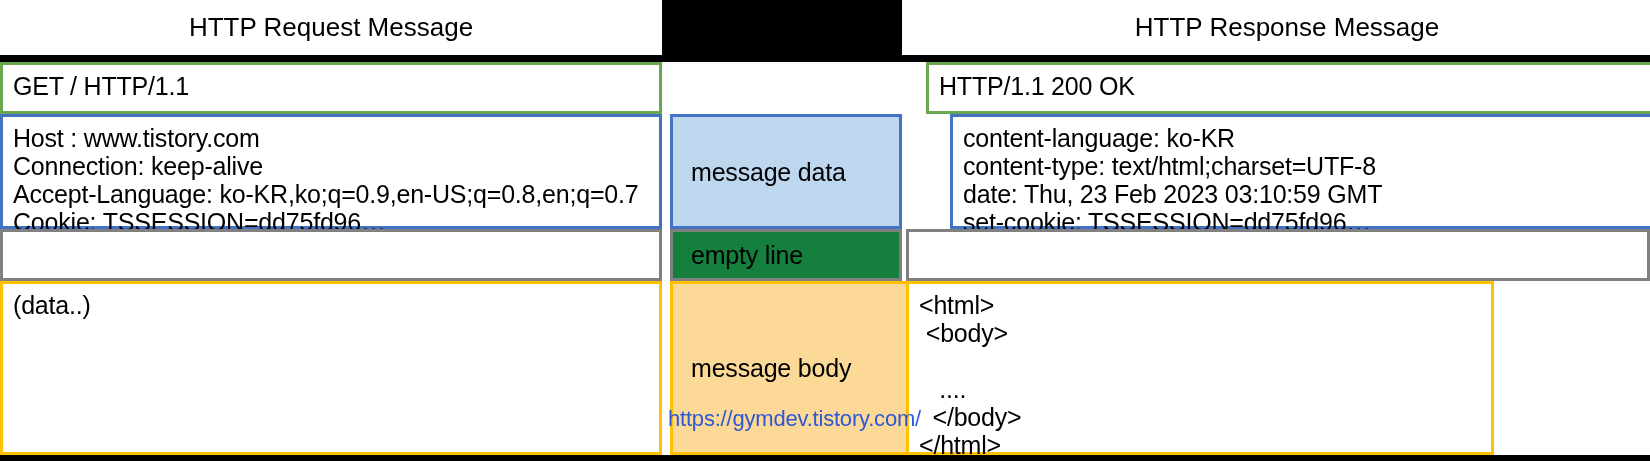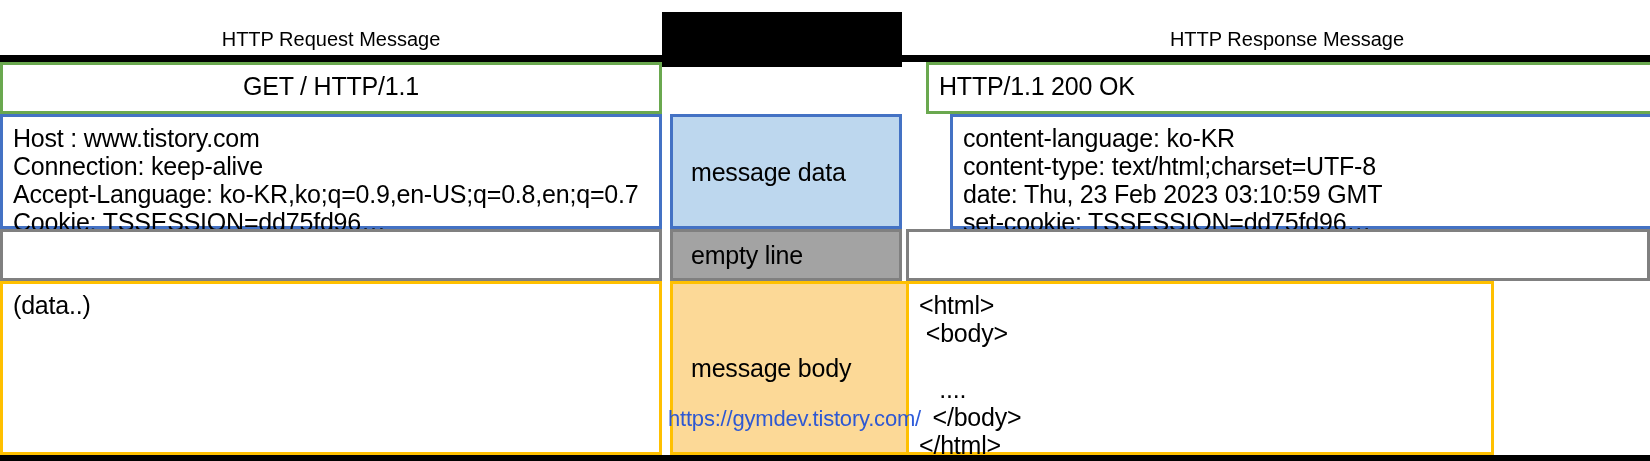--- a/index.html
+++ b/index.html
@@ -37,47 +37,47 @@
   .cell.mid {
     display: flex;
     align-items: center;
     padding-left: 18px;
     white-space: nowrap;
   }
 
   
   .hdr {
     position: absolute;
-    top: 12px;
+    top: 0;
     height: 55px;
     box-sizing: border-box;
     display: flex;
     align-items: center;
     justify-content: center;
-    font-size: 20px;
+    font-size: 26px;
     color: #000000;
     background: #ffffff;
   }
   .hdr-left  { left: 0;    width: 662px; }
   .hdr-mid   { left: 662px; width: 240px; background: #000000; }
   .hdr-right { left: 902px; width: 748px; padding-left: 22px; }
 
   .black-bar {
     position: absolute;
     left: 0;
     top: 55px;
     width: 1650px;
     height: 7px;
     background: #000000;
   }
 
   
   .green  { background: #c5e0b4; border: 3px solid #6aa84f; }
   .blue   { background: #bdd7ee; border: 3px solid #4472c4; }
-  .gray   { background: #a3a3a3; border: 3px solid #808080; }
+  .gray   { background: #15803d; border: 3px solid #808080; }
   .orange { background: #fcd997; border: 3px solid #ffc000; }
 
   .bd-green  { border: 3px solid #6aa84f; }
   .bd-blue   { border: 3px solid #4472c4; }
   .bd-gray   { border: 3px solid #808080; }
   .bd-orange { border: 3px solid #ffc000; }
 
   
   .watermark {
     position: absolute;
@@ -106,21 +106,21 @@
 <div class="diagram">
 
   <div class="hdr hdr-left">HTTP Request Message</div>
 
   <div class="hdr hdr-mid"></div>
 
   <div class="hdr hdr-right">HTTP Response Message</div>
 
   <div class="black-bar"></div>
 
-  <div class="cell pad bd-green" style="left:0px; top:62px; width:662px; height:52px;text-align:center;">GET / HTTP/1.1</div>
+  <div class="cell pad bd-green" style="left:0px; top:62px; width:662px; height:52px;">GET / HTTP/1.1</div>
 
 
   <div class="cell pad bd-green" style="left:926px; top:62px; width:876px; height:52px;">HTTP/1.1 200 OK</div>
 
   <div class="cell pad bd-blue" style="left:0px; top:114px; width:662px; height:115px;">Host : www.tistory.com
 Connection: keep-alive
 Accept-Language: ko-KR,ko;q=0.9,en-US;q=0.8,en;q=0.7
 Cookie: TSSESSION=dd75fd96…</div>
 
   <div class="cell mid blue" style="left:670px; top:114px; width:232px; height:115px;">message data</div>

